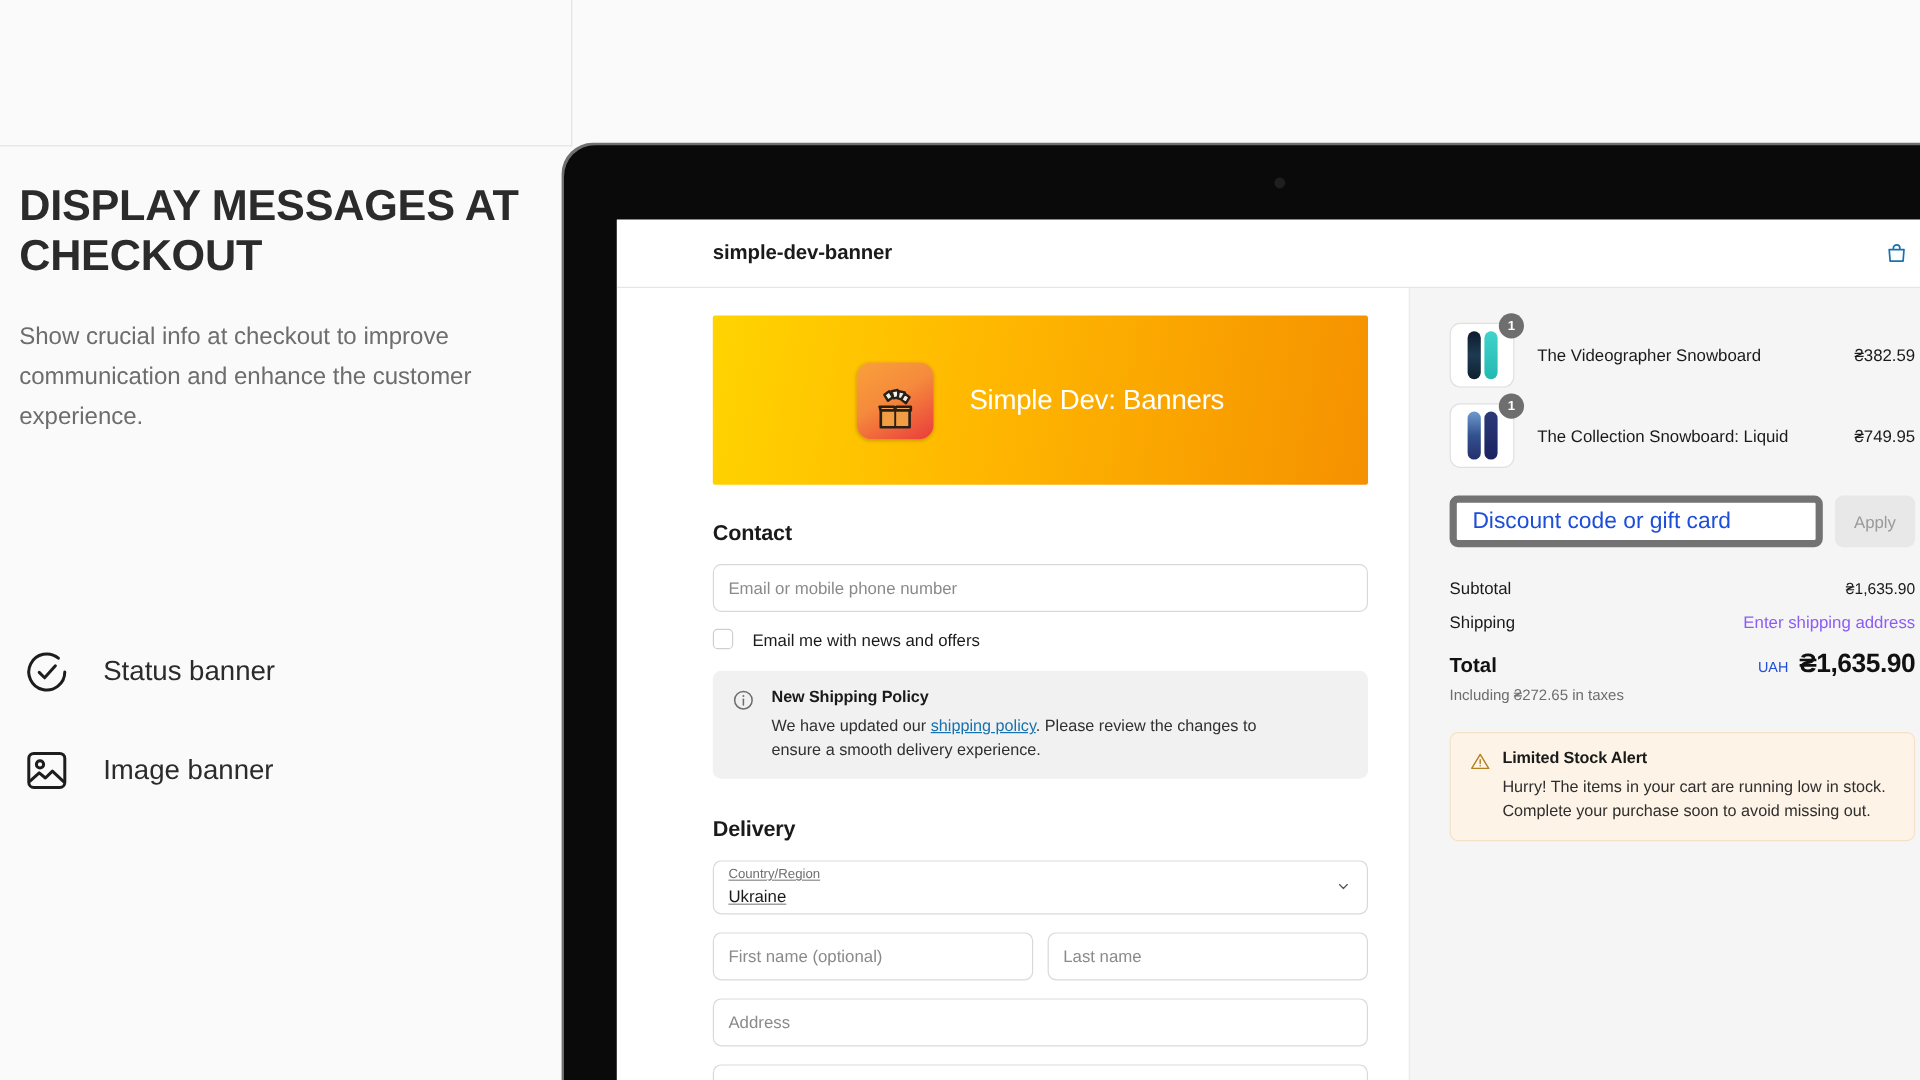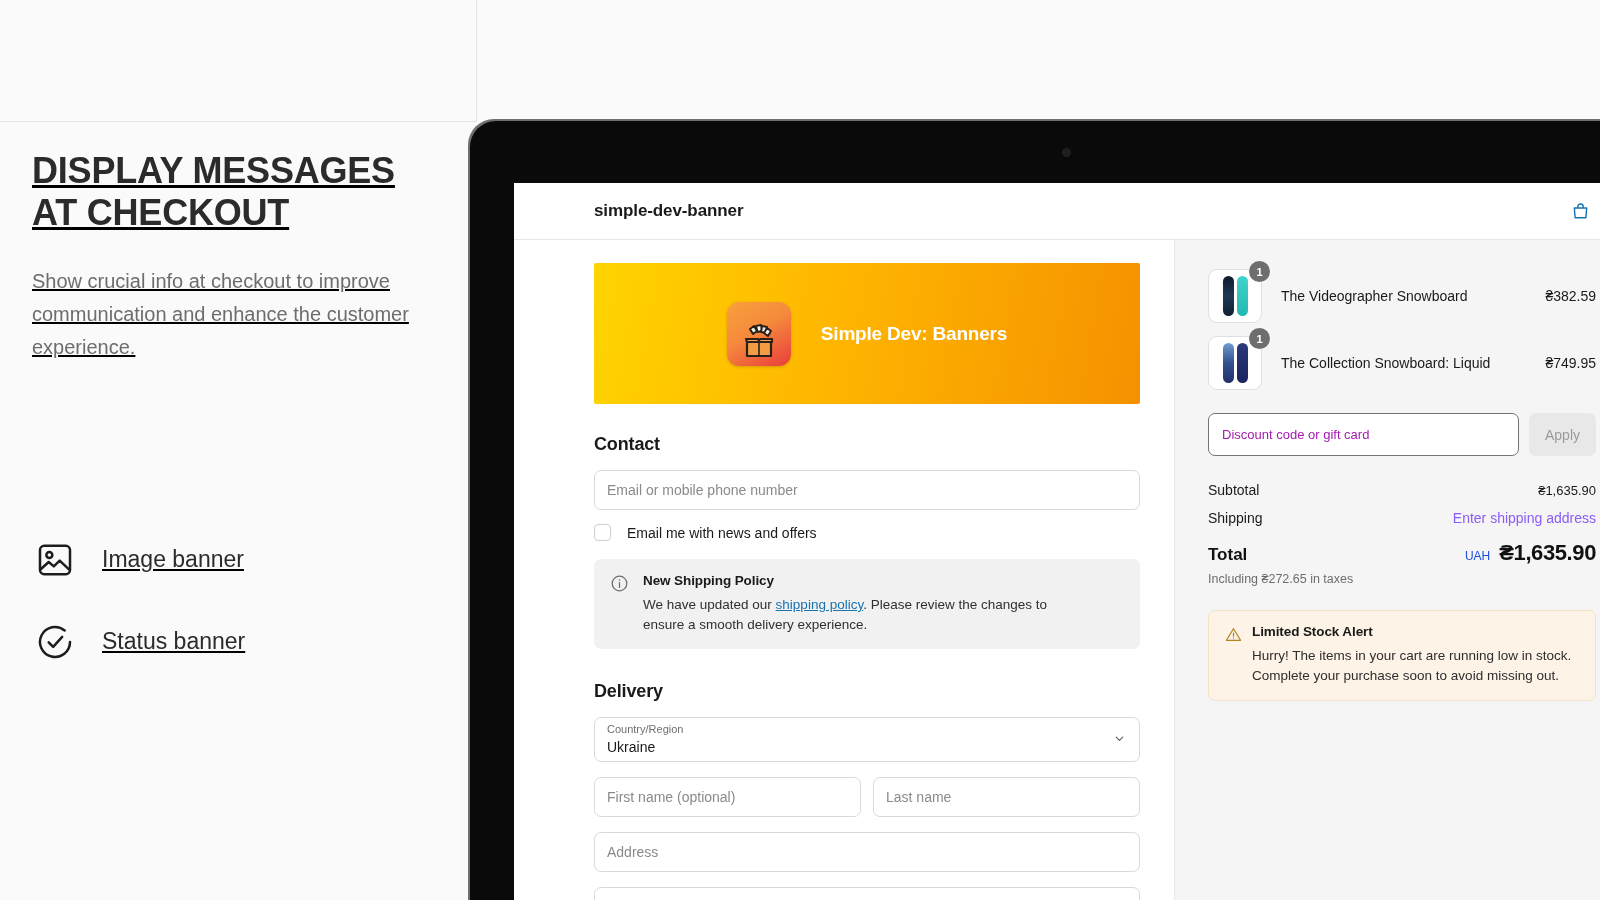--- a/index.html
+++ b/index.html
@@ -34,22 +34,21 @@
     width: 477px; height: 1px;
     background: #e3e3e3;
   }
 
   
   .marketing {
     position: absolute;
     top: 0; left: 0;
     width: 476px;
     height: 900px;
-    padding: 150px 30px 0 32px;
-    text-decoration: underline;
+    padding: 150px 30px 0 16px;
   }
   .mk-title {
     font-size: 36px;
     font-weight: 700;
     line-height: 1.18;
     letter-spacing: -0.2px;
     color: #2b2b2b;
     text-transform: uppercase;
     max-width: 430px;
   }
@@ -171,22 +170,22 @@
     border-radius: 12px;
     background: linear-gradient(150deg, #f9a03b 0%, #f58a3c 45%, #ea3b3b 100%);
     display: flex;
     align-items: flex-end;
     justify-content: center;
     position: relative;
     overflow: hidden;
     box-shadow: 0 1px 3px rgba(0,0,0,.18);
   }
   .app-banner-text {
-    font-size: 19px;
-    font-weight: 700;
+    font-size: 23px;
+    font-weight: 400;
     color: #ffffff;
     letter-spacing: -0.2px;
   }
 
   
   .sec-title {
     font-size: 18px;
     font-weight: 700;
     color: #1a1a1a;
     letter-spacing: -0.15px;
@@ -207,20 +206,21 @@
     font-size: 14px;
     color: #8a8a8a;
   }
   .field.select {
     flex-direction: column;
     align-items: flex-start;
     justify-content: center;
     height: 45px;
     position: relative;
     padding: 0 12px;
+    text-decoration: underline;
   }
   .field-label {
     font-size: 11px;
     color: #707070;
     line-height: 1.2;
   }
   .field-value {
     font-size: 14px;
     color: #1a1a1a;
     line-height: 1.3;
@@ -342,28 +342,28 @@
   }
 
   .discount-row {
     margin-top: 22px;
     display: flex;
     gap: 10px;
   }
   .discount-input {
     flex: 1;
     height: 43px;
-    border: 1px solid #737373;
+    border: 6px solid #737373;
     border-radius: 7px;
     background: #fff;
     display: flex;
     align-items: center;
     padding: 0 13px;
-    font-size: 13px;
-    color: #a21caf;
+    font-size: 19px;
+    color: #1d4ed8;
   }
   .apply-btn {
     width: 67px;
     height: 43px;
     border-radius: 7px;
     background: #e8e8e8;
     color: #9a9a9a;
     font-size: 14px;
     display: flex;
     align-items: center;
@@ -421,37 +421,37 @@
   <div class="grid-v"></div>
   <div class="grid-h"></div>
 
   <div class="marketing">
     <h1 class="mk-title">Display messages at checkout</h1>
     <p class="mk-sub">Show crucial info at checkout to improve communication and enhance the customer experience.</p>
 
     <div class="mk-features">
       <div class="mk-feature">
         <span class="mk-feature-icon">
+          <svg width="40" height="40" viewBox="0 0 24 24" fill="none" stroke="currentColor" stroke-width="1.5" stroke-linecap="round" stroke-linejoin="round">
+            <path d="M21 12a9 9 0 1 1-3.2-6.9"></path>
+            <path d="M8.2 12.2l2.7 2.7 5.4-6"></path>
+          </svg>
+        </span>
+        <span class="mk-feature-label">Status banner</span>
+      </div>
+
+      <div class="mk-feature">
+        <span class="mk-feature-icon">
           <svg width="40" height="40" viewBox="0 0 24 24" fill="none" stroke="currentColor" stroke-width="1.5">
             <rect x="3" y="3.5" width="18" height="17" rx="2.5"></rect>
             <circle cx="8.6" cy="9" r="1.8"></circle>
             <path d="M3.6 17.4l4.6-4.2 3.1 2.6 3.5-3.4 5.6 5.2" stroke-linejoin="round" stroke-linecap="round"></path>
           </svg>
         </span>
         <span class="mk-feature-label">Image banner</span>
-      </div>
-
-      <div class="mk-feature">
-        <span class="mk-feature-icon">
-          <svg width="40" height="40" viewBox="0 0 24 24" fill="none" stroke="currentColor" stroke-width="1.5" stroke-linecap="round" stroke-linejoin="round">
-            <path d="M21 12a9 9 0 1 1-3.2-6.9"></path>
-            <path d="M8.2 12.2l2.7 2.7 5.4-6"></path>
-          </svg>
-        </span>
-        <span class="mk-feature-label">Status banner</span>
       </div>
     </div>
   </div>
 
   <div class="device">
     <div class="device-cam"></div>
 
     <div class="screen">
 
       <div class="co-header">

